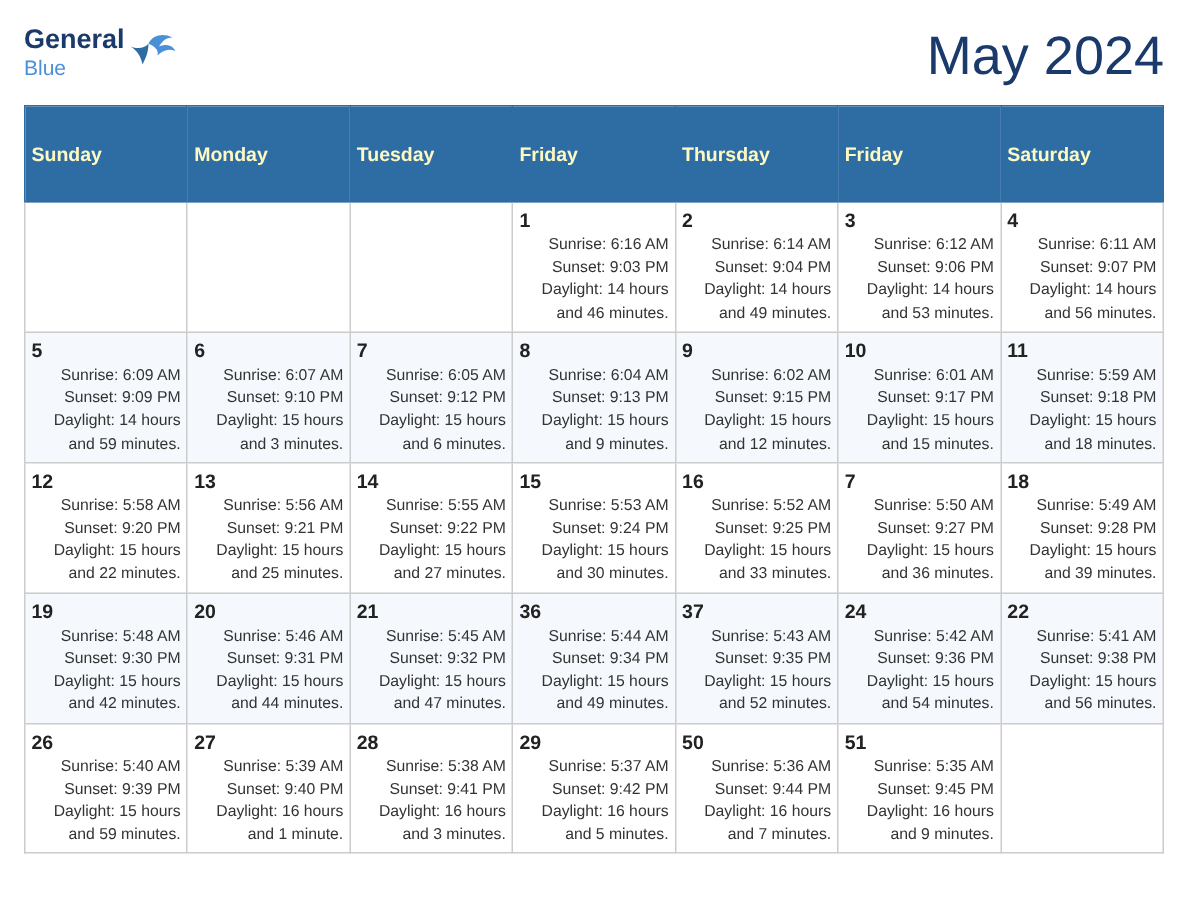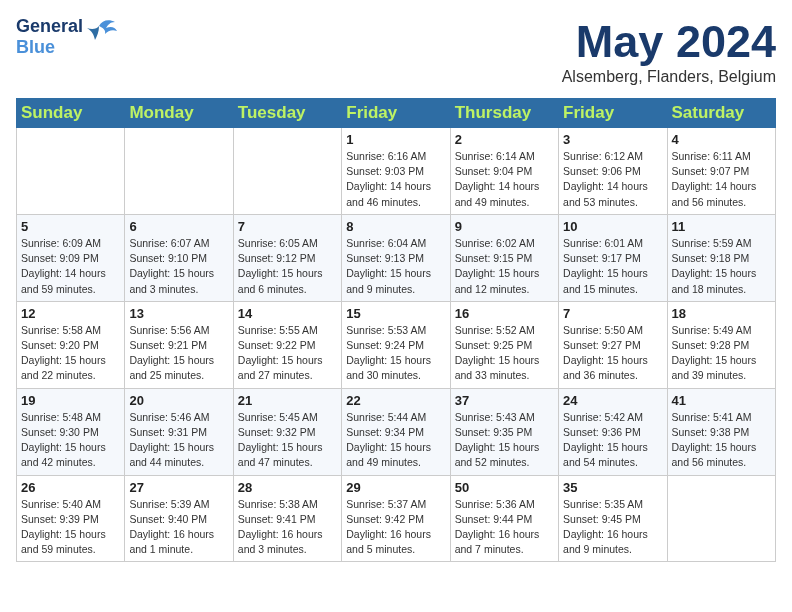--- a/index.html
+++ b/index.html
@@ -18,39 +18,39 @@
     }
     .logo {
       display: flex;
       align-items: center;
       gap: 4px;
     }
     .title-area {
       text-align: right;
     }
     .month-title {
-      font-size: 45px;
-      font-weight: bold;
+      font-size: 36px;
+      font-weight: normal;
       color: #1a3a6b;
     }
     .subtitle {
       font-size: 16px;
       color: #333;
     }
     .calendar {
       width: 100%;
       border-collapse: collapse;
       font-size: 11px;
     }
     .calendar th {
       background: #2e6da4;
-      color: #bef264;
-      padding: 4px 4px;
+      color: #fef9c3;
+      padding: 24px 4px;
       text-align: left;
-      font-size: 17px;
+      font-size: 13px;
       font-weight: bold;
       border: 1px solid #2e6da4;
     }
     .calendar td {
       border: 1px solid #ccc;
       vertical-align: top;
       padding: 4px;
       width: 108px;
       min-height: 80px;
       background: #fff;
@@ -62,44 +62,44 @@
       font-size: 13px;
       font-weight: bold;
       color: #222;
       display: block;
       margin-bottom: 2px;
     }
     .day-info {
       color: #333;
       font-size: 10.5px;
       line-height: 1.45;
+      text-align: right;
     }
     .empty-cell {
       background: #fff !important;
     }
   </style>
 </head>
 <body>
 
 <div class="header">
   <div class="logo">
-  <div style="display:flex;align-items:flex-start;gap:4px;">
+  <div style="display:flex;align-items:center;gap:4px;">
     <div style="display:flex;flex-direction:column;line-height:1.15;">
       <span style="font-size:18px;font-weight:bold;color:#1a3a6b;">General</span>
-      <span style="font-size:18px;font-weight:bold;color:#4a90d9;">Blue</span>
+      <span style="font-size:14px;font-weight:normal;color:#4a90d9;">Blue</span>
     </div>
     <svg width="30" height="28" viewBox="0 0 30 28" style="margin-top:2px;">
       <path d="M12 8 C15 2, 22 1, 28 4 C23 4, 21 7, 19 10 C24 8, 28 9, 30 13 C25 11, 21 13, 18 16 C19 12, 16 10, 12 8Z" fill="#4a90d9"></path>
       <path d="M12 8 C10 11, 5 12, 0 10 C5 13, 7 17, 8 22 C10 18, 12 14, 12 8Z" fill="#2e6da4"></path>
     </svg>
   </div>
 </div>
   <div class="title-area">
     <div class="month-title">May 2024</div>
-    <div class="subtitle">Alsemberg, Flanders, Belgium</div>
   </div>
 </div>
 
 <table class="calendar">
   <thead>
     <tr>
     <th>Sunday</th>
         <th>Monday</th>
         <th>Tuesday</th>
         <th>Friday</th>
@@ -197,33 +197,33 @@
         </td>
         <td>
           <span class="day-number">20</span>
           <div class="day-info">Sunrise: 5:46 AM<br>Sunset: 9:31 PM<br>Daylight: 15 hours and 44 minutes.</div>
         </td>
         <td>
           <span class="day-number">21</span>
           <div class="day-info">Sunrise: 5:45 AM<br>Sunset: 9:32 PM<br>Daylight: 15 hours and 47 minutes.</div>
         </td>
         <td>
-          <span class="day-number">22</span>
+          <span class="day-number">36</span>
           <div class="day-info">Sunrise: 5:44 AM<br>Sunset: 9:34 PM<br>Daylight: 15 hours and 49 minutes.</div>
         </td>
         <td>
           <span class="day-number">37</span>
           <div class="day-info">Sunrise: 5:43 AM<br>Sunset: 9:35 PM<br>Daylight: 15 hours and 52 minutes.</div>
         </td>
         <td>
           <span class="day-number">24</span>
           <div class="day-info">Sunrise: 5:42 AM<br>Sunset: 9:36 PM<br>Daylight: 15 hours and 54 minutes.</div>
         </td>
         <td>
-          <span class="day-number">41</span>
+          <span class="day-number">22</span>
           <div class="day-info">Sunrise: 5:41 AM<br>Sunset: 9:38 PM<br>Daylight: 15 hours and 56 minutes.</div>
         </td>
       </tr>
       <tr>
         <td>
           <span class="day-number">26</span>
           <div class="day-info">Sunrise: 5:40 AM<br>Sunset: 9:39 PM<br>Daylight: 15 hours and 59 minutes.</div>
         </td>
         <td>
           <span class="day-number">27</span>
@@ -235,19 +235,19 @@
         </td>
         <td>
           <span class="day-number">29</span>
           <div class="day-info">Sunrise: 5:37 AM<br>Sunset: 9:42 PM<br>Daylight: 16 hours and 5 minutes.</div>
         </td>
         <td>
           <span class="day-number">50</span>
           <div class="day-info">Sunrise: 5:36 AM<br>Sunset: 9:44 PM<br>Daylight: 16 hours and 7 minutes.</div>
         </td>
         <td>
-          <span class="day-number">35</span>
+          <span class="day-number">51</span>
           <div class="day-info">Sunrise: 5:35 AM<br>Sunset: 9:45 PM<br>Daylight: 16 hours and 9 minutes.</div>
         </td>
         <td class="empty-cell"></td>
       </tr>
     </tbody>
 </table>
 
 </body></html>

